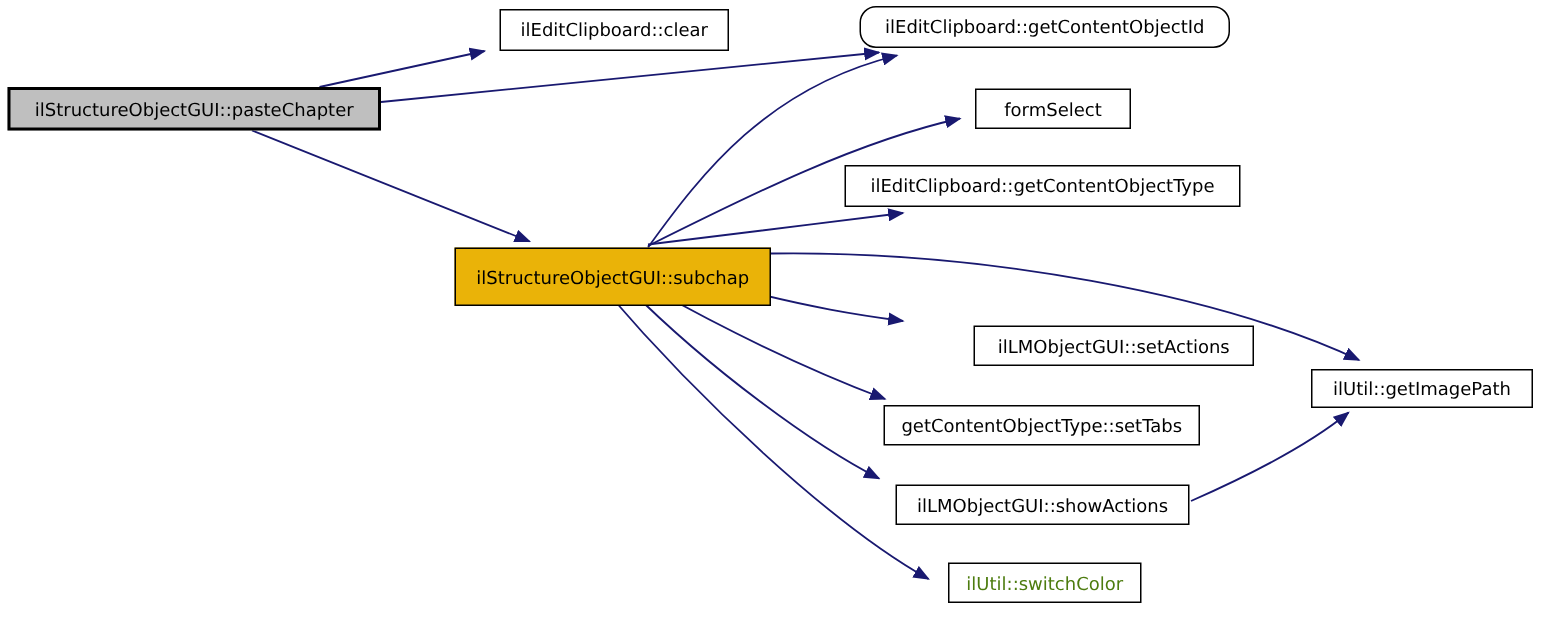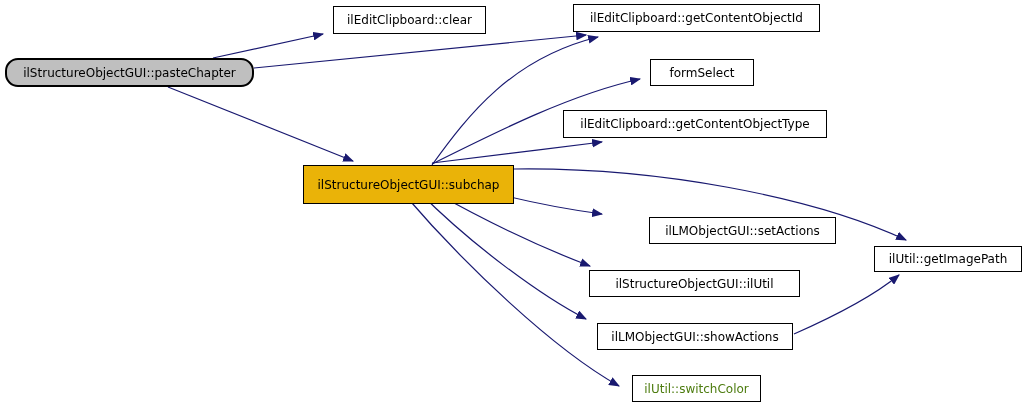--- a/index.html
+++ b/index.html
@@ -68,43 +68,43 @@
         <path class="edge-path" d="M432,163 C492,156 545,149 602,142" stroke="#191970" marker-end="url(#arrowhead)"></path>
         <path class="edge-path" d="M514,169 C655,167 812,196 906,240" stroke="#191970" marker-end="url(#arrowhead)"></path>
         <path class="edge-path" d="M490,192 C540,205 572,210 602,214" stroke="#191970" marker-end="url(#arrowhead)"></path>
         <path class="edge-path" d="M434,192 C500,229 553,252 590,266" stroke="#191970" marker-end="url(#arrowhead)"></path>
         <path class="edge-path" d="M419,192 C474,247 543,297 586,319" stroke="#191970" marker-end="url(#arrowhead)"></path>
         <path class="edge-path" d="M404,194 C464,264 553,349 619,386" stroke="#191970" marker-end="url(#arrowhead)"></path>
         <path class="edge-path" d="M794,334 C844,312 877,293 899,275" stroke="#191970" marker-end="url(#arrowhead)"></path>
       </g>
   </svg>
   <div id="node-layer">
-      <div class="graph-node highlighted" style="left: 5px; top: 58px; width: 249px; height: 29px; border-color: rgb(0, 0, 0); background: rgb(191, 191, 191); color: rgb(0, 0, 0); border-radius: 13px;">
+      <div class="graph-node highlighted" style="left: 5px; top: 58px; width: 249px; height: 29px; border-color: rgb(0, 0, 0); background: rgb(191, 191, 191); color: rgb(0, 0, 0);">
         <span class="node-label">ilStructureObjectGUI::pasteChapter</span>
       </div>
       <div class="graph-node" style="left: 333px; top: 6px; width: 153px; height: 28px; border-color: rgb(0, 0, 0); background: rgb(255, 255, 255); color: rgb(0, 0, 0);">
         <span class="node-label">ilEditClipboard::clear</span>
       </div>
-      <div class="graph-node" style="left: 573px; top: 4px; width: 247px; height: 28px; border-color: rgb(0, 0, 0); background: rgb(255, 255, 255); color: rgb(0, 0, 0);">
+      <div class="graph-node" style="left: 573px; top: 4px; width: 247px; height: 28px; border-color: rgb(0, 0, 0); background: rgb(255, 255, 255); color: rgb(0, 0, 0); border-radius: 11px;">
         <span class="node-label">ilEditClipboard::getContentObjectId</span>
       </div>
       <div class="graph-node" style="left: 650px; top: 59px; width: 104px; height: 27px; border-color: rgb(0, 0, 0); background: rgb(255, 255, 255); color: rgb(0, 0, 0);">
         <span class="node-label">formSelect</span>
       </div>
       <div class="graph-node" style="left: 563px; top: 110px; width: 264px; height: 28px; border-color: rgb(0, 0, 0); background: rgb(255, 255, 255); color: rgb(0, 0, 0);">
         <span class="node-label">ilEditClipboard::getContentObjectType</span>
       </div>
       <div class="graph-node" style="left: 303px; top: 165px; width: 211px; height: 39px; border-color: rgb(0, 0, 0); background: #eab308; color: rgb(0, 0, 0);">
         <span class="node-label">ilStructureObjectGUI::subchap</span>
       </div>
       <div class="graph-node" style="left: 601px; top: 217px; width: 187px; height: 27px; border-color: rgb(0, 0, 0); background: rgb(255, 255, 255); color: rgb(0, 0, 0); margin-left: 48px;">
         <span class="node-label">ilLMObjectGUI::setActions</span>
       </div>
       <div class="graph-node" style="left: 589px; top: 270px; width: 211px; height: 27px; border-color: rgb(0, 0, 0); background: rgb(255, 255, 255); color: rgb(0, 0, 0);">
-        <span class="node-label">ilStructureObjectGUI::ilUtil</span>
+        <span class="node-label">getContentObjectType::setTabs</span>
       </div>
       <div class="graph-node" style="left: 597px; top: 323px; width: 196px; height: 27px; border-color: rgb(0, 0, 0); background: rgb(255, 255, 255); color: rgb(0, 0, 0);">
         <span class="node-label">ilLMObjectGUI::showActions</span>
       </div>
       <div class="graph-node" style="left: 632px; top: 375px; width: 129px; height: 27px; border-color: rgb(0, 0, 0); background: rgb(255, 255, 255); color: #4d7c0f;">
         <span class="node-label">ilUtil::switchColor</span>
       </div>
       <div class="graph-node" style="left: 874px; top: 246px; width: 148px; height: 26px; border-color: rgb(0, 0, 0); background: rgb(255, 255, 255); color: rgb(0, 0, 0);">
         <span class="node-label">ilUtil::getImagePath</span>
       </div>

